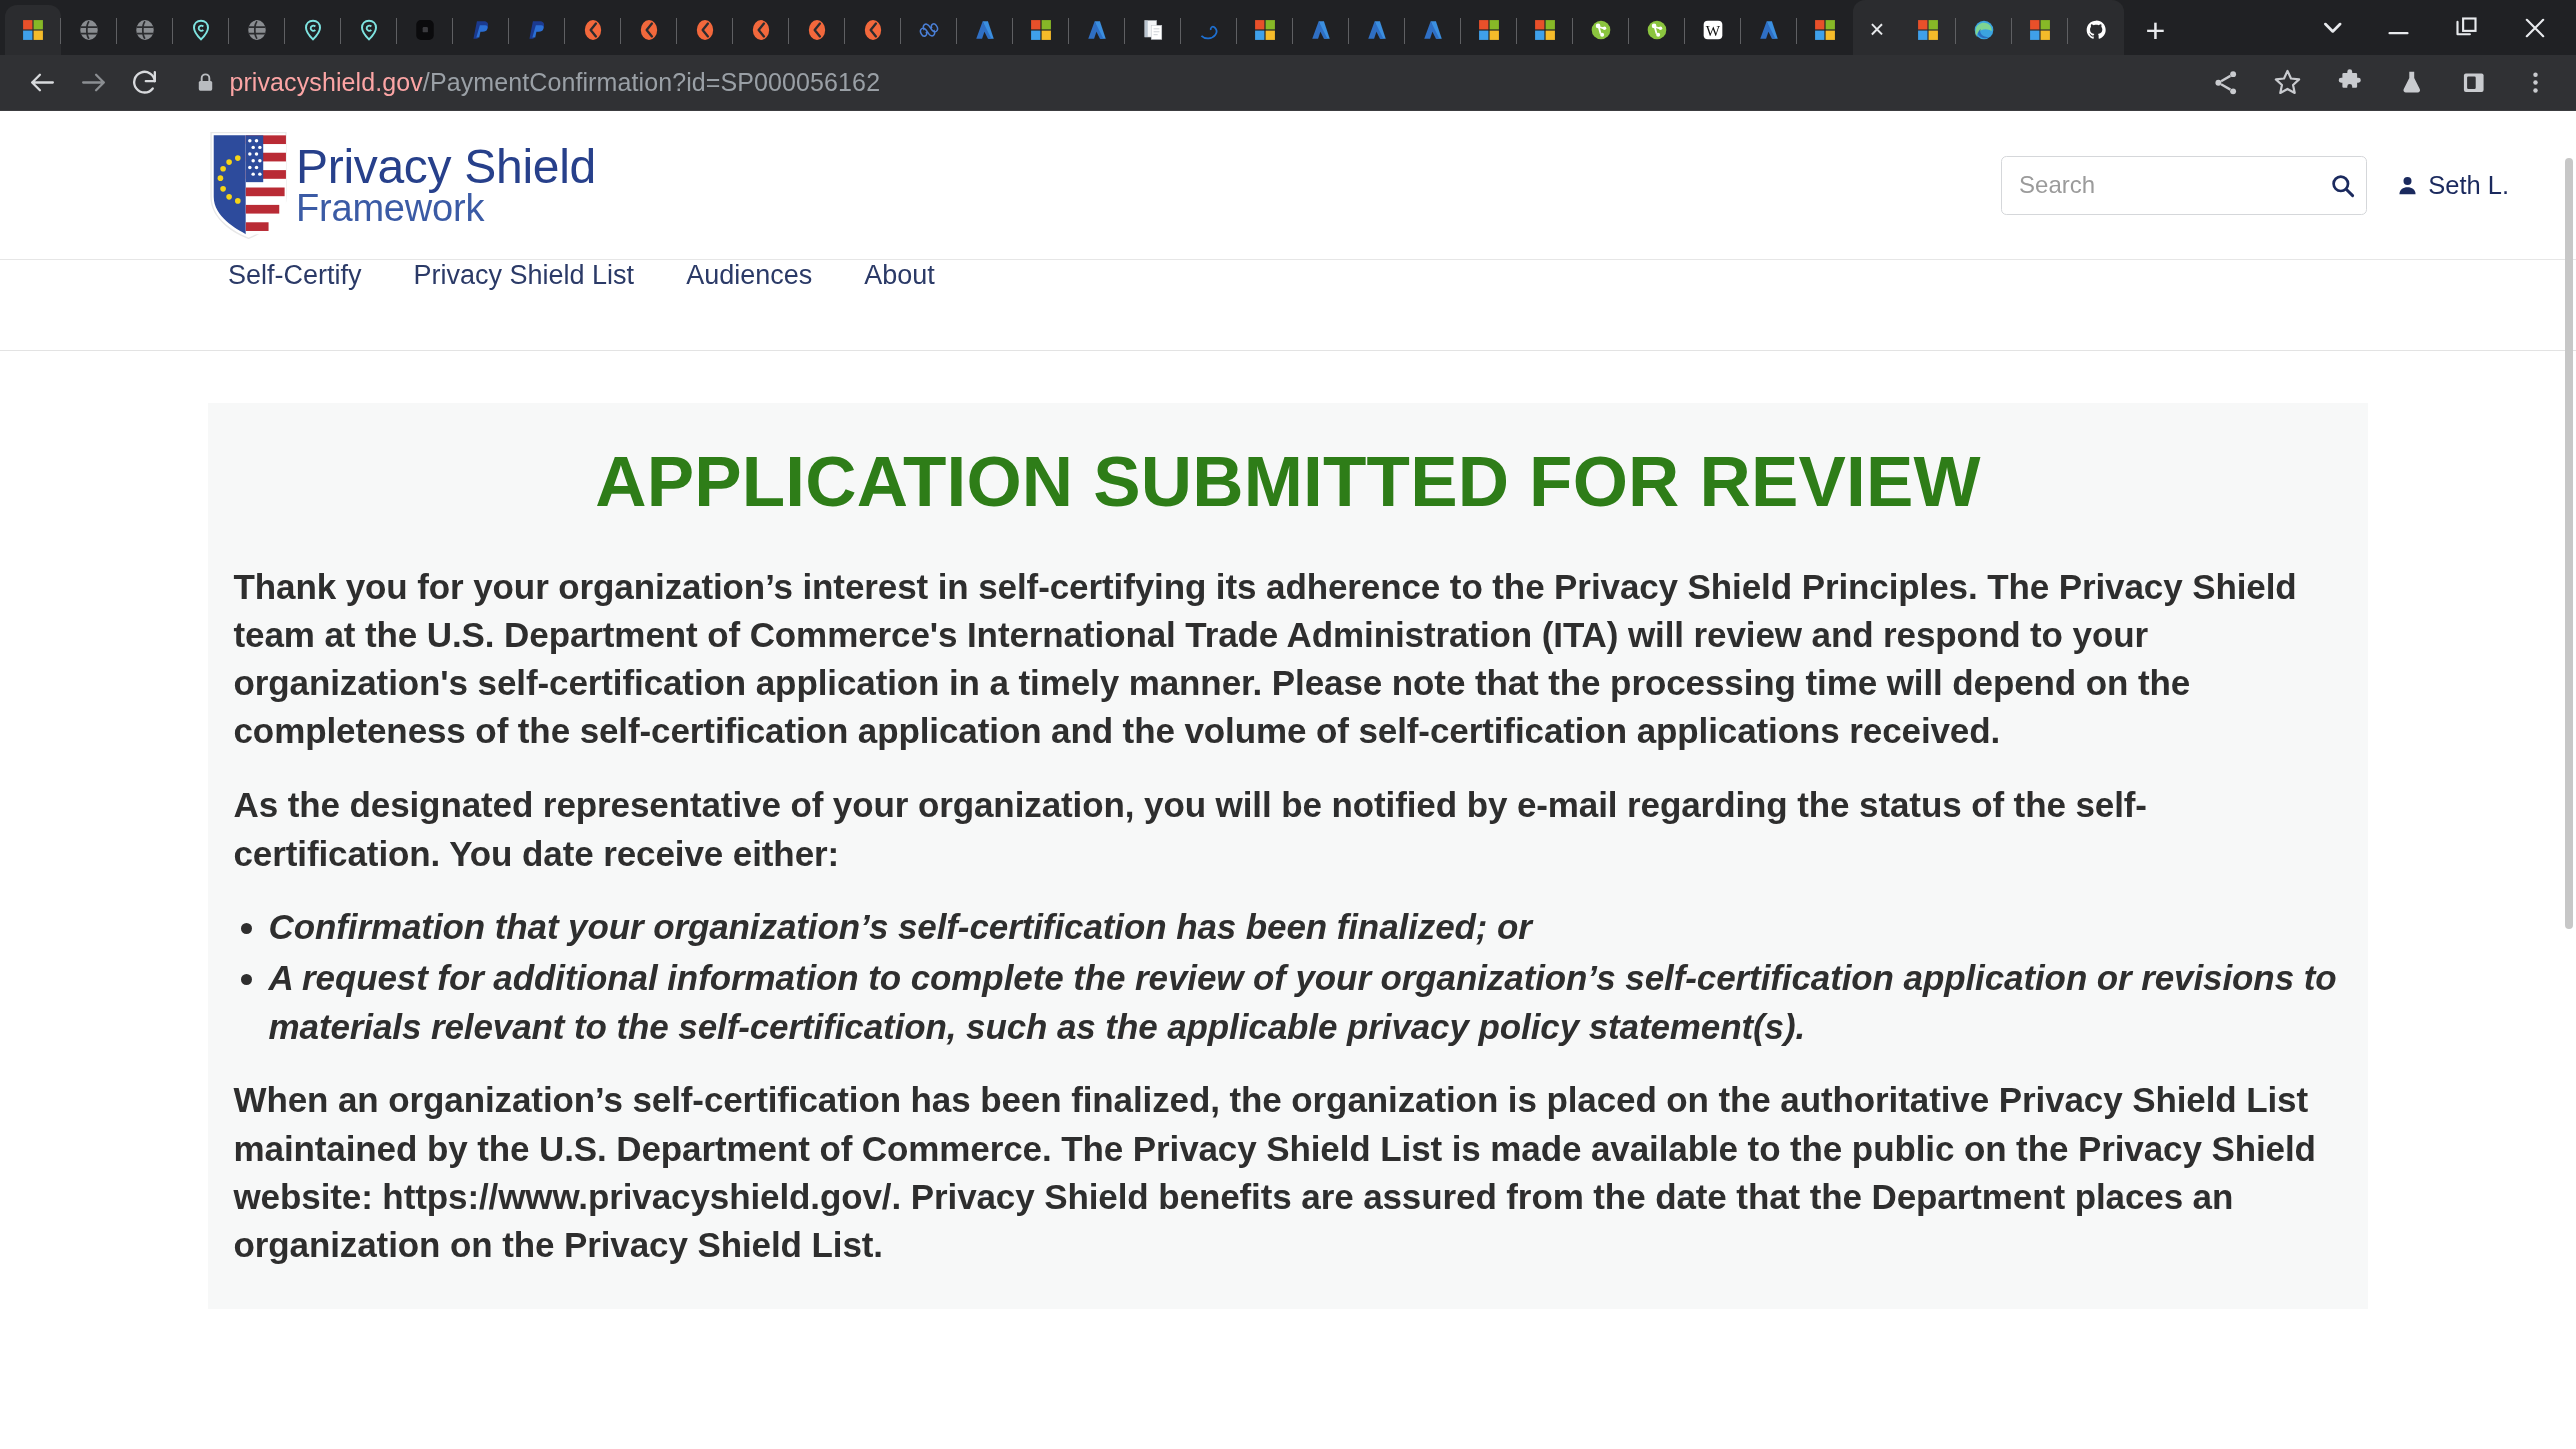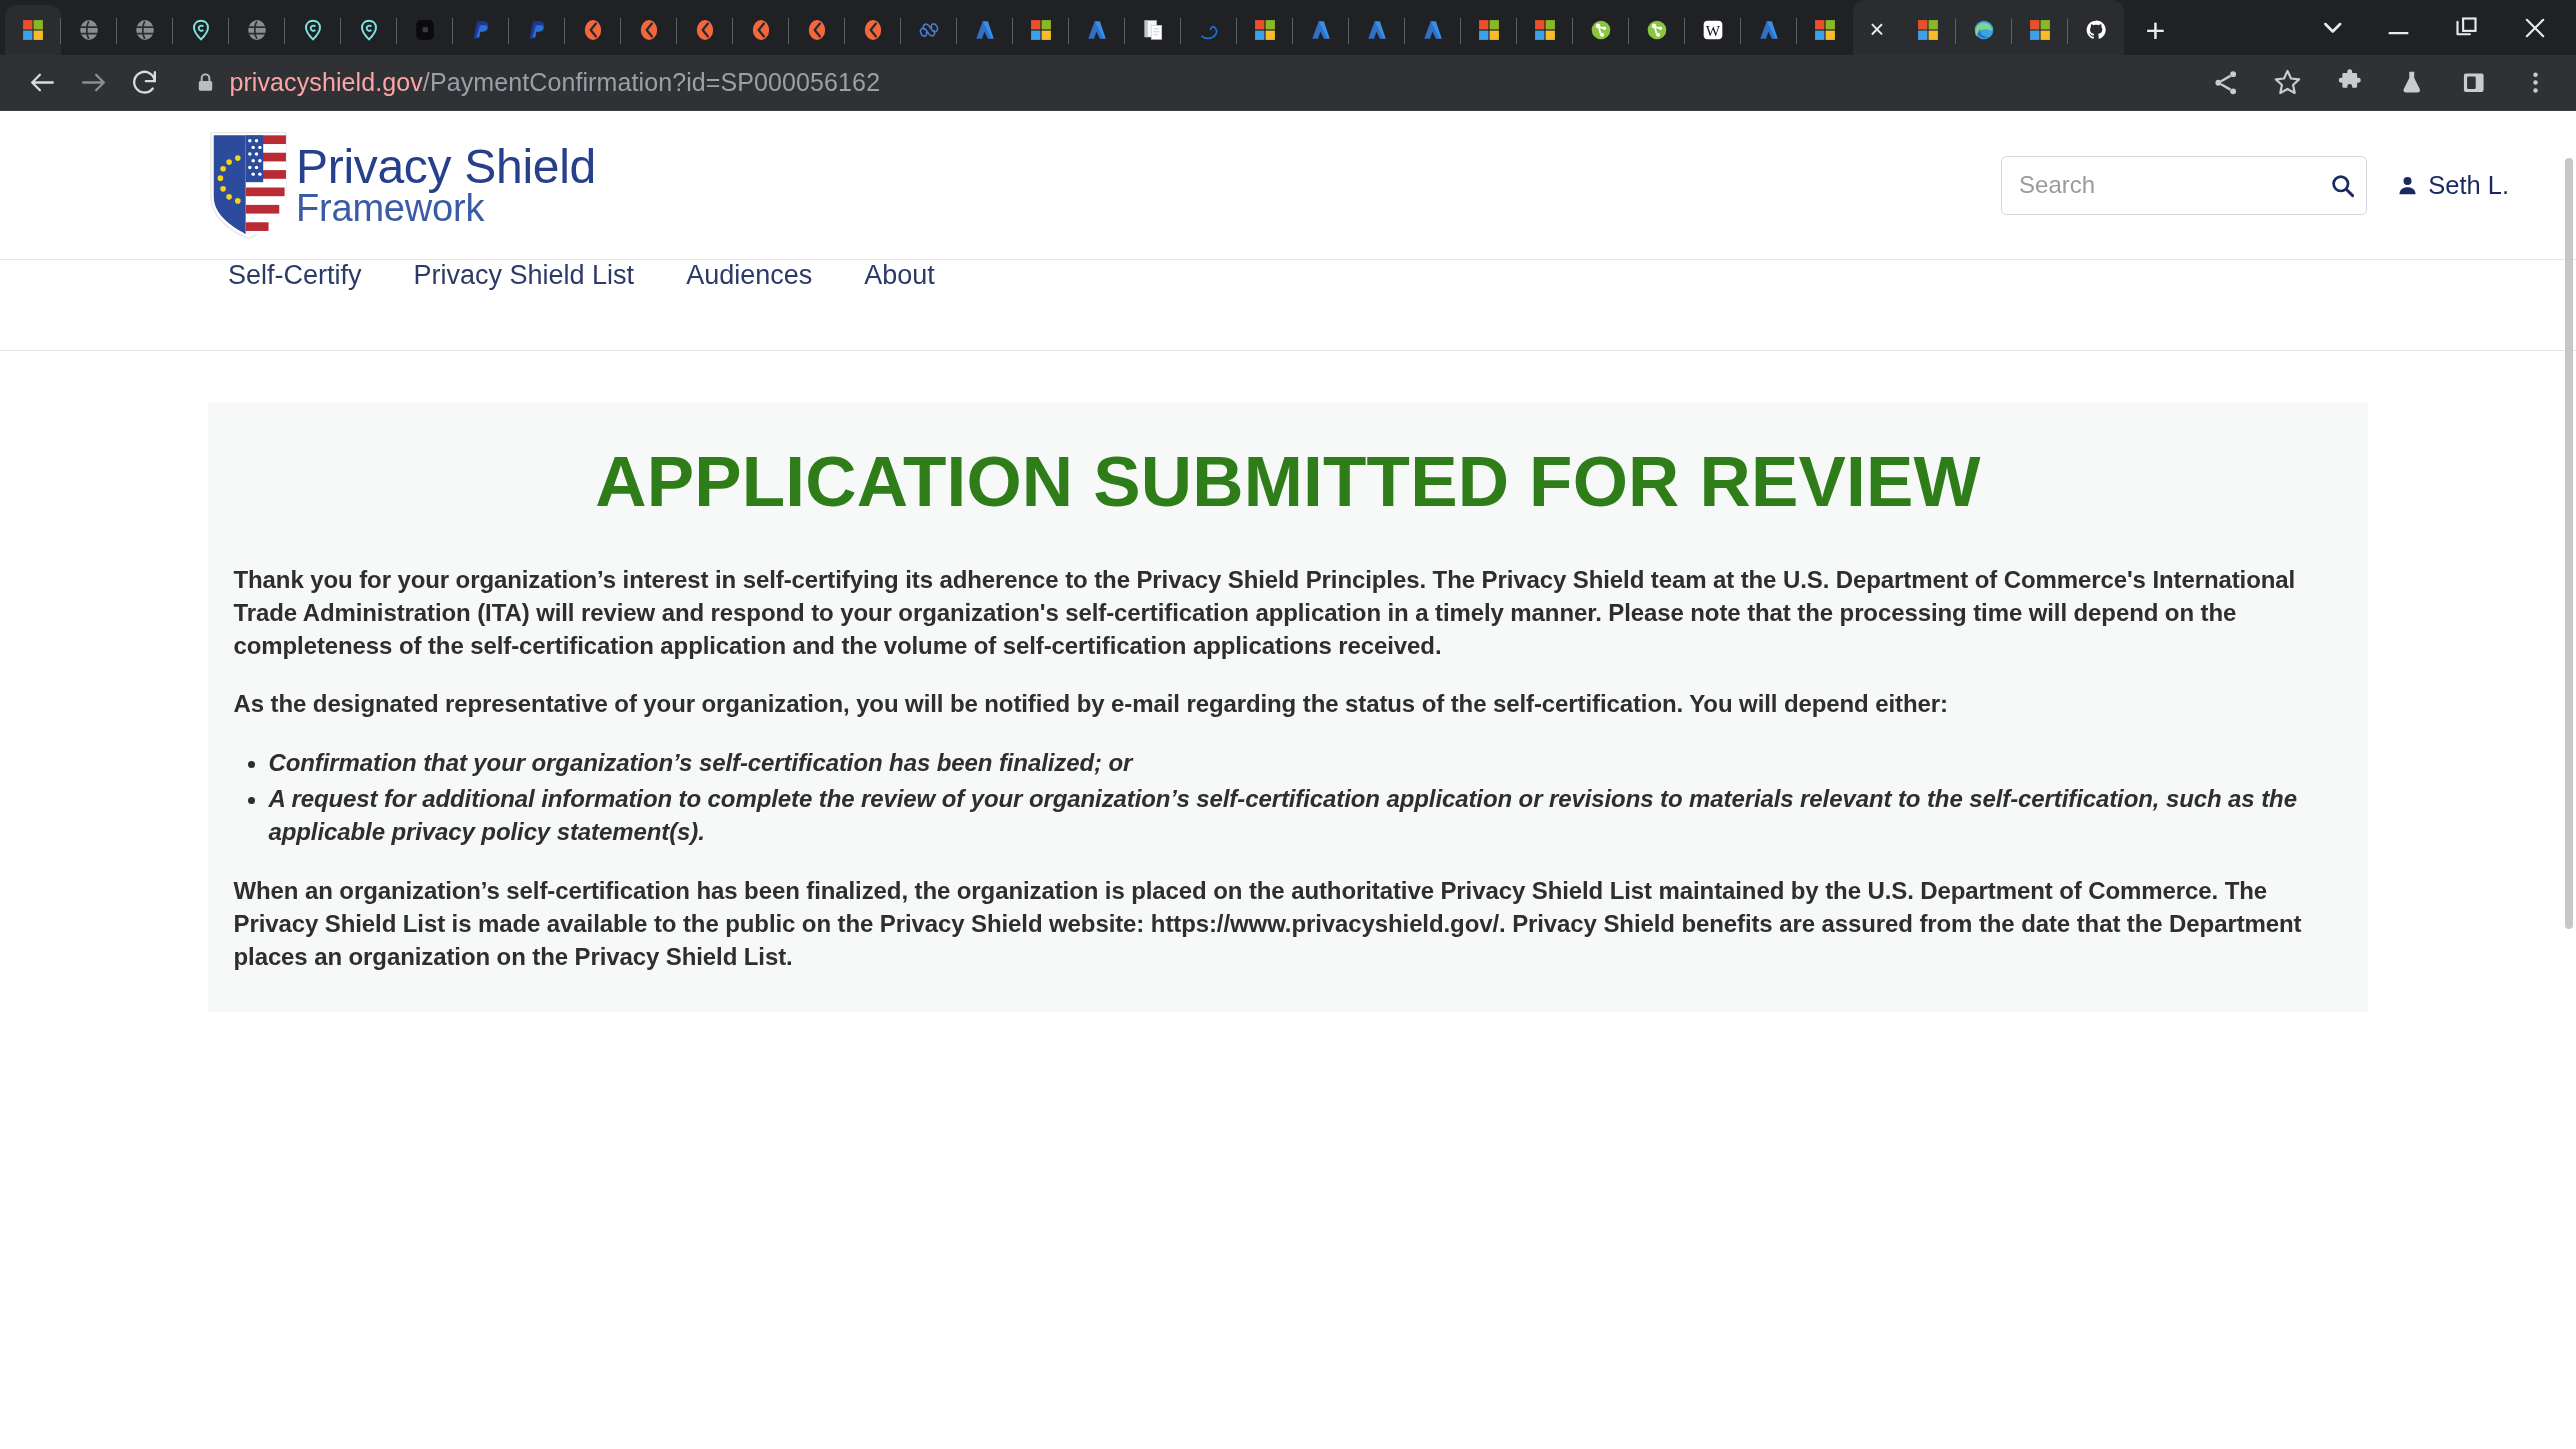--- a/index.html
+++ b/index.html
@@ -176,21 +176,21 @@
     font-size: 71px;
     font-weight: bold;
     font-family:"Liberation Sans Narrow","Liberation Sans", sans-serif;
     letter-spacing: 0.2px;
     margin-bottom: 43px;
     line-height: 1.05;
   }
   .body-text {
     font-family:"Liberation Sans Narrow","Liberation Sans", sans-serif;
     font-weight: bold;
-    font-size: 24px;
+    font-size: 35px;
     line-height: 1.38;
     color: #2e2e2e;
     letter-spacing: -0.1px;
   }
   .body-text p { margin: 0 0 25.5px 0; }
   .body-text ul { margin: 0 0 25.5px 0; padding-left: 35px; font-style: italic; }
   .body-text li { margin-bottom: 2.7px; }
   .body-text p.last { margin-bottom: 0; }
 
   
@@ -680,21 +680,21 @@
         <a class="nav-item" href="#" style="text-decoration: none;">Privacy Shield List</a>
         <a class="nav-item" href="#" style="text-decoration: none;">Audiences</a>
         <a class="nav-item" href="#" style="text-decoration: none;">About</a>
       </div>
 
     <div class="content-wrap">
       <div class="card">
         <div class="card-title">APPLICATION SUBMITTED FOR REVIEW</div>
         <div class="body-text">
           <p>Thank you for your organization’s interest in self-certifying its adherence to the Privacy Shield Principles. The Privacy Shield team at the U.S. Department of Commerce's International Trade Administration (ITA) will review and respond to your organization's self-certification application in a timely manner. Please note that the processing time will depend on the completeness of the self-certification application and the volume of self-certification applications received.</p>
-          <p>As the designated representative of your organization, you will be notified by e-mail regarding the status of the self-certification. You will depend either:</p>
+          <p>As the designated representative of your organization, you will be notified by e-mail regarding the status of the self-certification. You date receive either:</p>
           <ul id="bullet-list">
               <li>Confirmation that your organization’s self-certification has been finalized; or</li>
               <li>A request for additional information to complete the review of your organization’s self-certification application or revisions to materials relevant to the self-certification, such as the applicable privacy policy statement(s).</li>
             </ul>
           <p class="last">When an organization’s self-certification has been finalized, the organization is placed on the authoritative Privacy Shield List maintained by the U.S. Department of Commerce. The Privacy Shield List is made available to the public on the Privacy Shield website: https://www.privacyshield.gov/. Privacy Shield benefits are assured from the date that the Department places an organization on the Privacy Shield List.</p>
         </div>
       </div>
     </div>
 
     <div class="scroll-rail">

